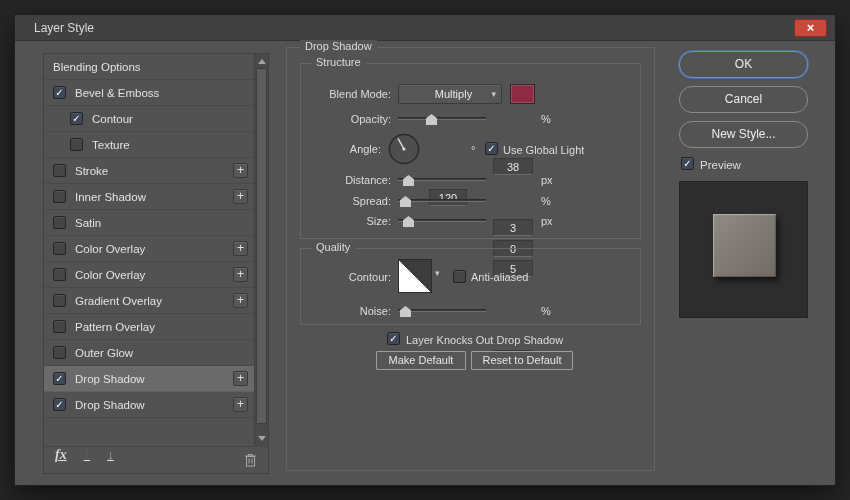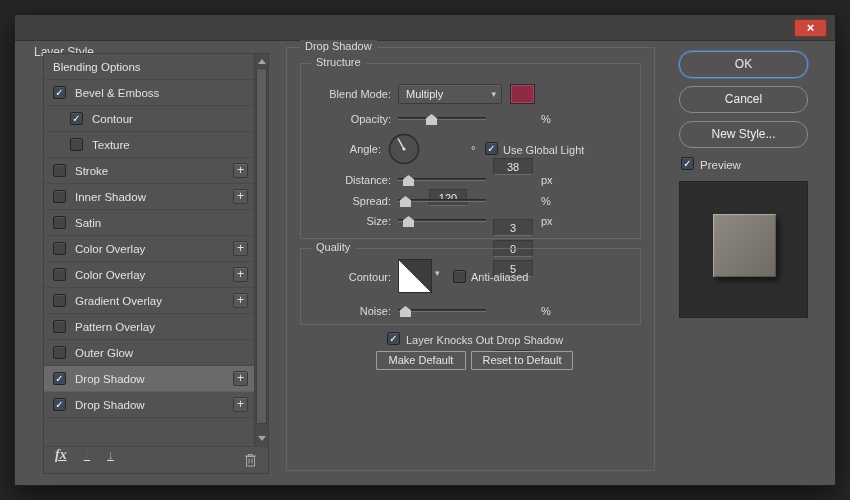--- a/index.html
+++ b/index.html
@@ -11,21 +11,21 @@
     overflow:hidden;
     position:relative;
   }
   .dialog {
     position:absolute; left:14px; top:14px; width:822px; height:472px;
     background:#535353; border:1px solid #1f1f1f;
     box-shadow:0 10px 30px rgba(0,0,0,.6);
   }
   
   .titlebar { position:absolute; top:0; left:0; right:0; height:26px; background:#414141; border-bottom:1px solid #333; }
-  .title-text { position:absolute; left:19px; top:6px; font-size:12px; color:#dadada;margin-top:24px; }
+  .title-text { position:absolute; left:19px; top:6px; font-size:12px; color:#dadada; }
   .close-btn {
     position:absolute; top:4px; right:8px; width:33px; height:18px;
     background:#c8483c; border:1px solid #8d2d26; border-radius:3px;
     color:#fff; text-align:center; line-height:15px; font-size:13px; font-weight:bold;
   }
   
   .left-panel { position:absolute; left:28px; top:38px; width:226px; height:421px; border:1px solid #414141; background:#525252; }
   .styles-list { position:absolute; top:0; left:0; right:14px; bottom:27px; overflow:hidden; }
   .ls-item { height:26px; display:flex; align-items:center; padding-left:9px; gap:9px; font-size:11.5px; color:#e2e2e2; border-bottom:1px solid rgba(0,0,0,.10); }
   .ls-item.indent { padding-left:26px; }
@@ -68,20 +68,21 @@
   .grp { position:absolute; border:1px solid #666; left:13px; width:341px; }
   .grp-structure { top:15px; height:176px;padding-left:19px; }
   .grp-quality { top:200px; height:77px; }
   .row-label { position:absolute; left:0; width:90px; text-align:right; font-size:11px; color:#dcdcdc; white-space:nowrap; }
   .ctl-label { position:absolute; font-size:11px; color:#dcdcdc; white-space:nowrap; }
   .unit { position:absolute; font-size:11px; color:#dcdcdc; }
   .dropdown {
     position:absolute; height:20px; background:#565656; border:1px solid #3a3a3a; border-radius:2px;
     color:#e8e8e8; font-size:11px; line-height:18px; padding-left:7px;
     box-shadow:inset 0 1px 0 rgba(255,255,255,.07);
+    text-align:center;
   }
   .dropdown .chev { position:absolute; right:5px; top:0; color:#c9c9c9; font-size:9px; line-height:19px; }
   .swatch { position:absolute; width:25px; height:20px; border:1px solid #2a2a2a; box-shadow:inset 0 0 0 1px rgba(255,255,255,.15); }
   .slider { position:absolute; width:88px; height:12px; }
   .slider .track { position:absolute; left:0; right:0; top:4px; height:3px; background:#3a3a3a; border-top:1px solid #2c2c2c; border-bottom:1px solid #6f6f6f; }
   .slider .thumb { position:absolute; top:1px; width:11px; height:11px; background:#cbcbcb; clip-path:polygon(50% 0,100% 38%,100% 100%,0 100%,0 38%); }
   .valbox {
     position:absolute; width:40px; height:17px; background:#464646; border:1px solid #393939; border-bottom-color:#6b6b6b;
     color:#e6e6e6; font-size:11px; text-align:center; font-family:"Liberation Sans","DejaVu Sans",sans-serif;margin-top:48px;
   }

